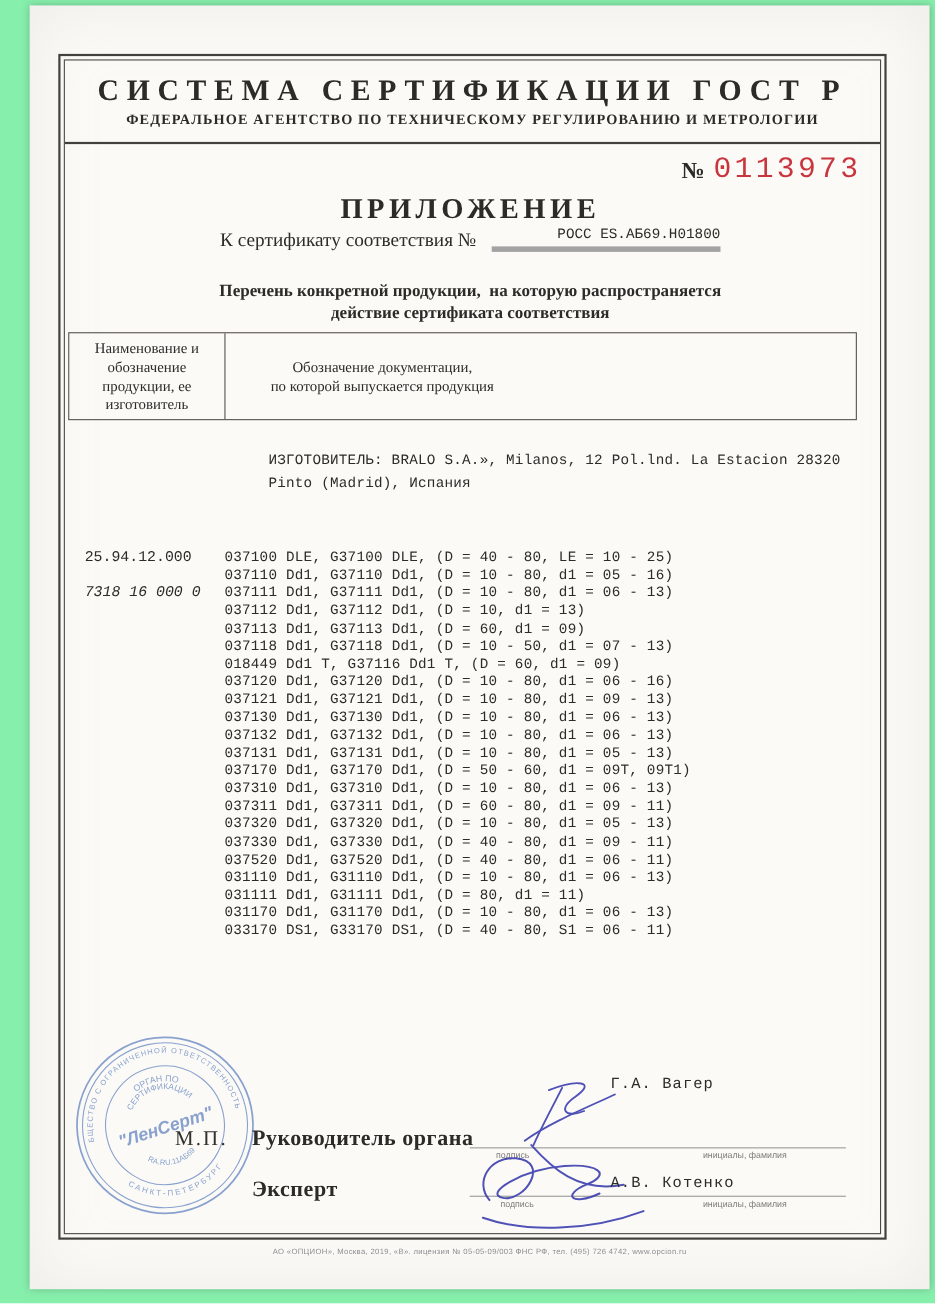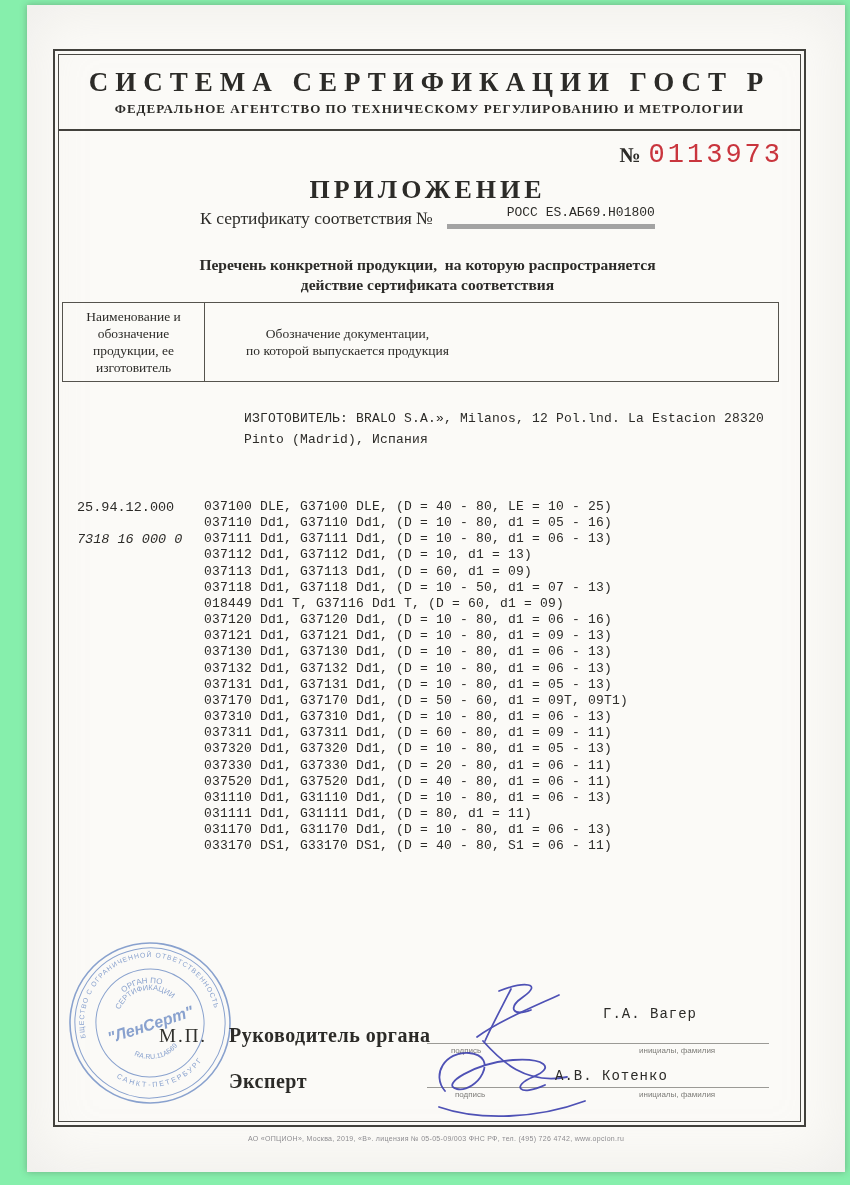--- a/index.html
+++ b/index.html
@@ -101,21 +101,21 @@
         <div>018449 Dd1 T, G37116 Dd1 T, (D = 60, d1 = 09)</div>
         <div>037120 Dd1, G37120 Dd1, (D = 10 - 80, d1 = 06 - 16)</div>
         <div>037121 Dd1, G37121 Dd1, (D = 10 - 80, d1 = 09 - 13)</div>
         <div>037130 Dd1, G37130 Dd1, (D = 10 - 80, d1 = 06 - 13)</div>
         <div>037132 Dd1, G37132 Dd1, (D = 10 - 80, d1 = 06 - 13)</div>
         <div>037131 Dd1, G37131 Dd1, (D = 10 - 80, d1 = 05 - 13)</div>
         <div>037170 Dd1, G37170 Dd1, (D = 50 - 60, d1 = 09T, 09T1)</div>
         <div>037310 Dd1, G37310 Dd1, (D = 10 - 80, d1 = 06 - 13)</div>
         <div>037311 Dd1, G37311 Dd1, (D = 60 - 80, d1 = 09 - 11)</div>
         <div>037320 Dd1, G37320 Dd1, (D = 10 - 80, d1 = 05 - 13)</div>
-        <div>037330 Dd1, G37330 Dd1, (D = 20 - 80, d1 = 06 - 11)</div>
+        <div>037330 Dd1, G37330 Dd1, (D = 40 - 80, d1 = 09 - 11)</div>
         <div>037520 Dd1, G37520 Dd1, (D = 40 - 80, d1 = 06 - 11)</div>
         <div>031110 Dd1, G31110 Dd1, (D = 10 - 80, d1 = 06 - 13)</div>
         <div>031111 Dd1, G31111 Dd1, (D = 80, d1 = 11)</div>
         <div>031170 Dd1, G31170 Dd1, (D = 10 - 80, d1 = 06 - 13)</div>
         <div>033170 DS1, G33170 DS1, (D = 40 - 80, S1 = 06 - 11)</div>
       </div>
 
     <svg class="stamp" viewBox="0 0 170 170">
       <g transform="rotate(-12 85 85)" fill="none" stroke="#6d8cc4">
         <circle cx="85" cy="85" r="80" stroke-width="1.6"></circle>
@@ -154,21 +154,21 @@
     <div class="sig-label" style="left:202px;top:1019px;">Руководитель органа</div>
     <div class="sig-line" style="left:400px;top:1038px;"></div>
     <svg class="ink" style="left:420px;top:972px;" width="140" height="70" viewBox="0 0 140 70">
       <g fill="none" stroke="#3c3fae" stroke-width="1.7" stroke-linecap="round" opacity=".9">
         <path d="M 52,14 C 78,4 96,6 76,20 C 60,31 66,40 84,33"></path>
         <path d="M 30,60 C 52,44 86,30 112,18"></path>
         <path d="M 64,12 C 56,28 46,46 38,64"></path>
       </g>
     </svg>
     <div class="sig-caption" style="left:424px;top:1041px;">подпись</div>
-    <div class="sig-name mono" style="left:528px;top:1001px;margin-left:48px;">Г.А. Вагер</div>
+    <div class="sig-name mono" style="left:528px;top:973px;">Г.А. Вагер</div>
     <div class="sig-caption" style="left:612px;top:1041px;">инициалы, фамилия</div>
 
     <div class="sig-label" style="left:202px;top:1065px;">Эксперт</div>
     <div class="sig-line" style="left:400px;top:1082px;"></div>
     <svg class="ink" style="left:390px;top:1028px;" width="200" height="90" viewBox="0 0 200 90">
       <g fill="none" stroke="#3c3fae" stroke-width="1.8" stroke-linecap="round" opacity=".9">
         <path d="M 28,58 C 14,42 28,18 52,20 C 84,23 60,60 40,56 C 22,52 58,30 96,27 C 126,25 140,34 116,44 C 94,53 102,64 128,52"></path>
         <path d="M 66,8 C 84,28 108,52 150,44"></path>
         <path d="M 22,74 C 62,88 120,86 168,68"></path>
       </g>

